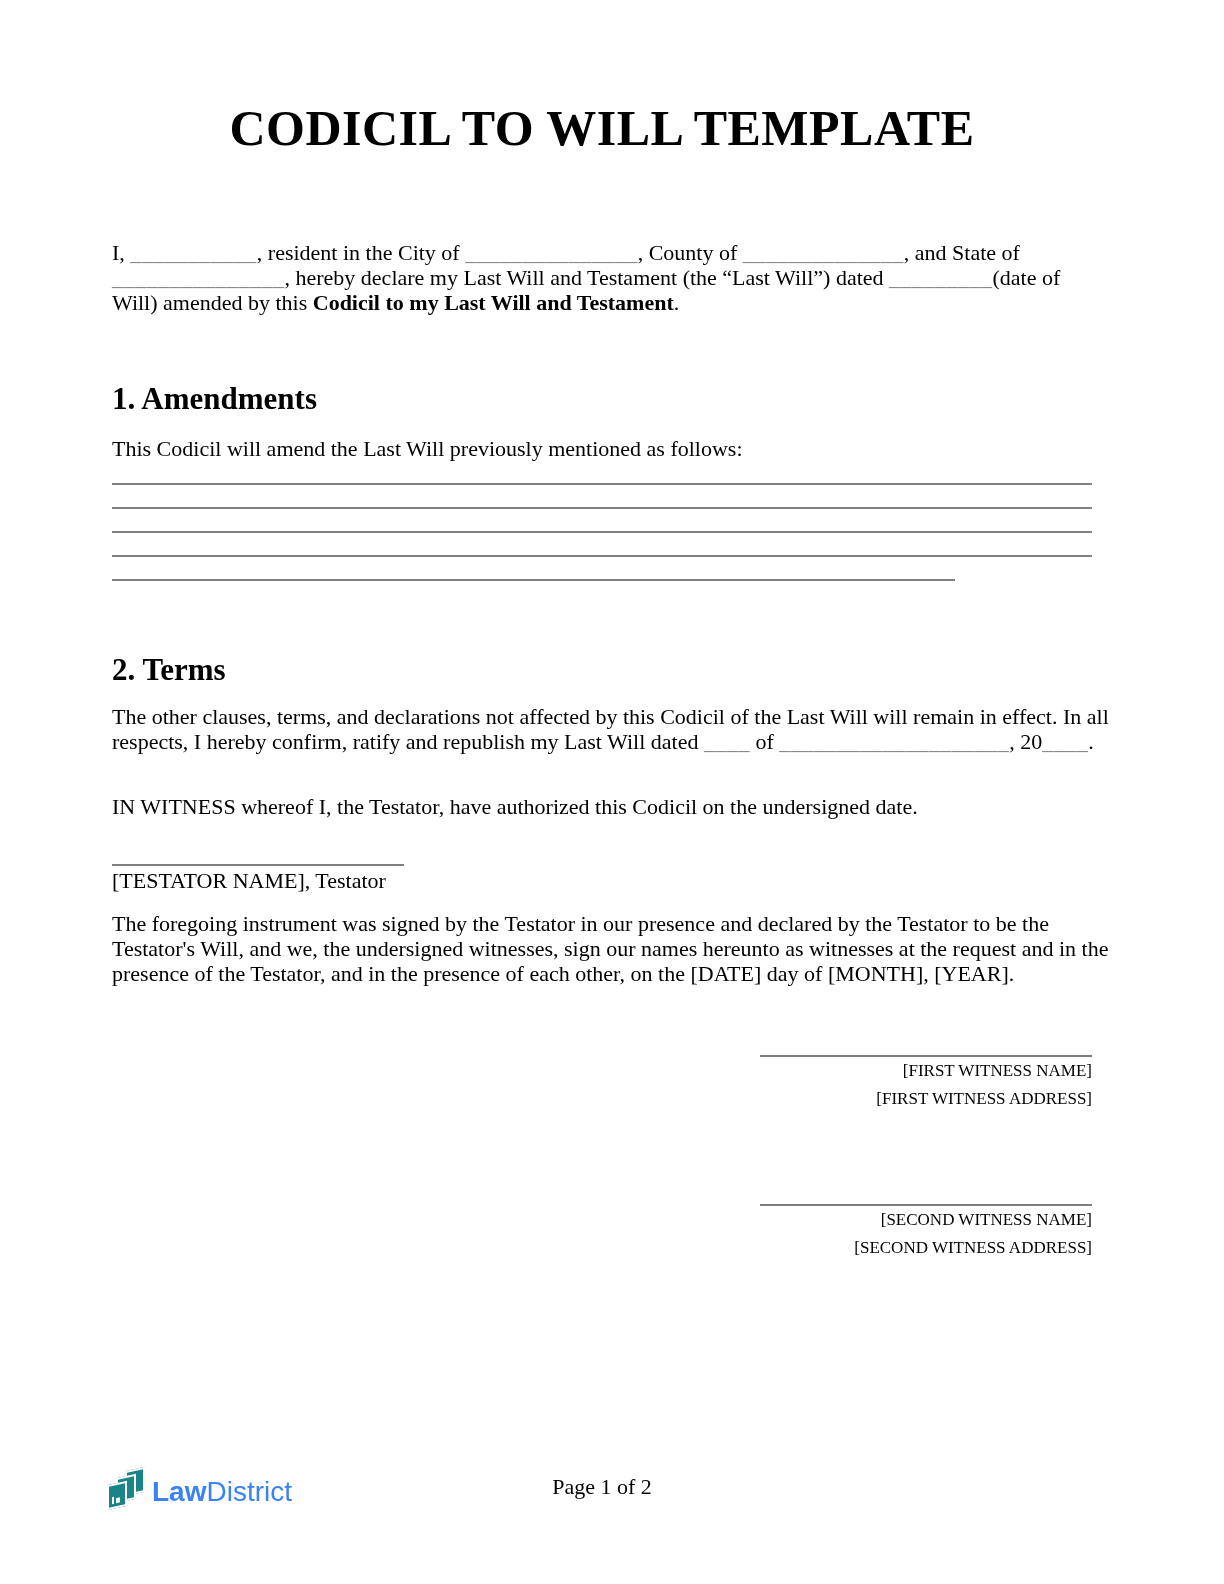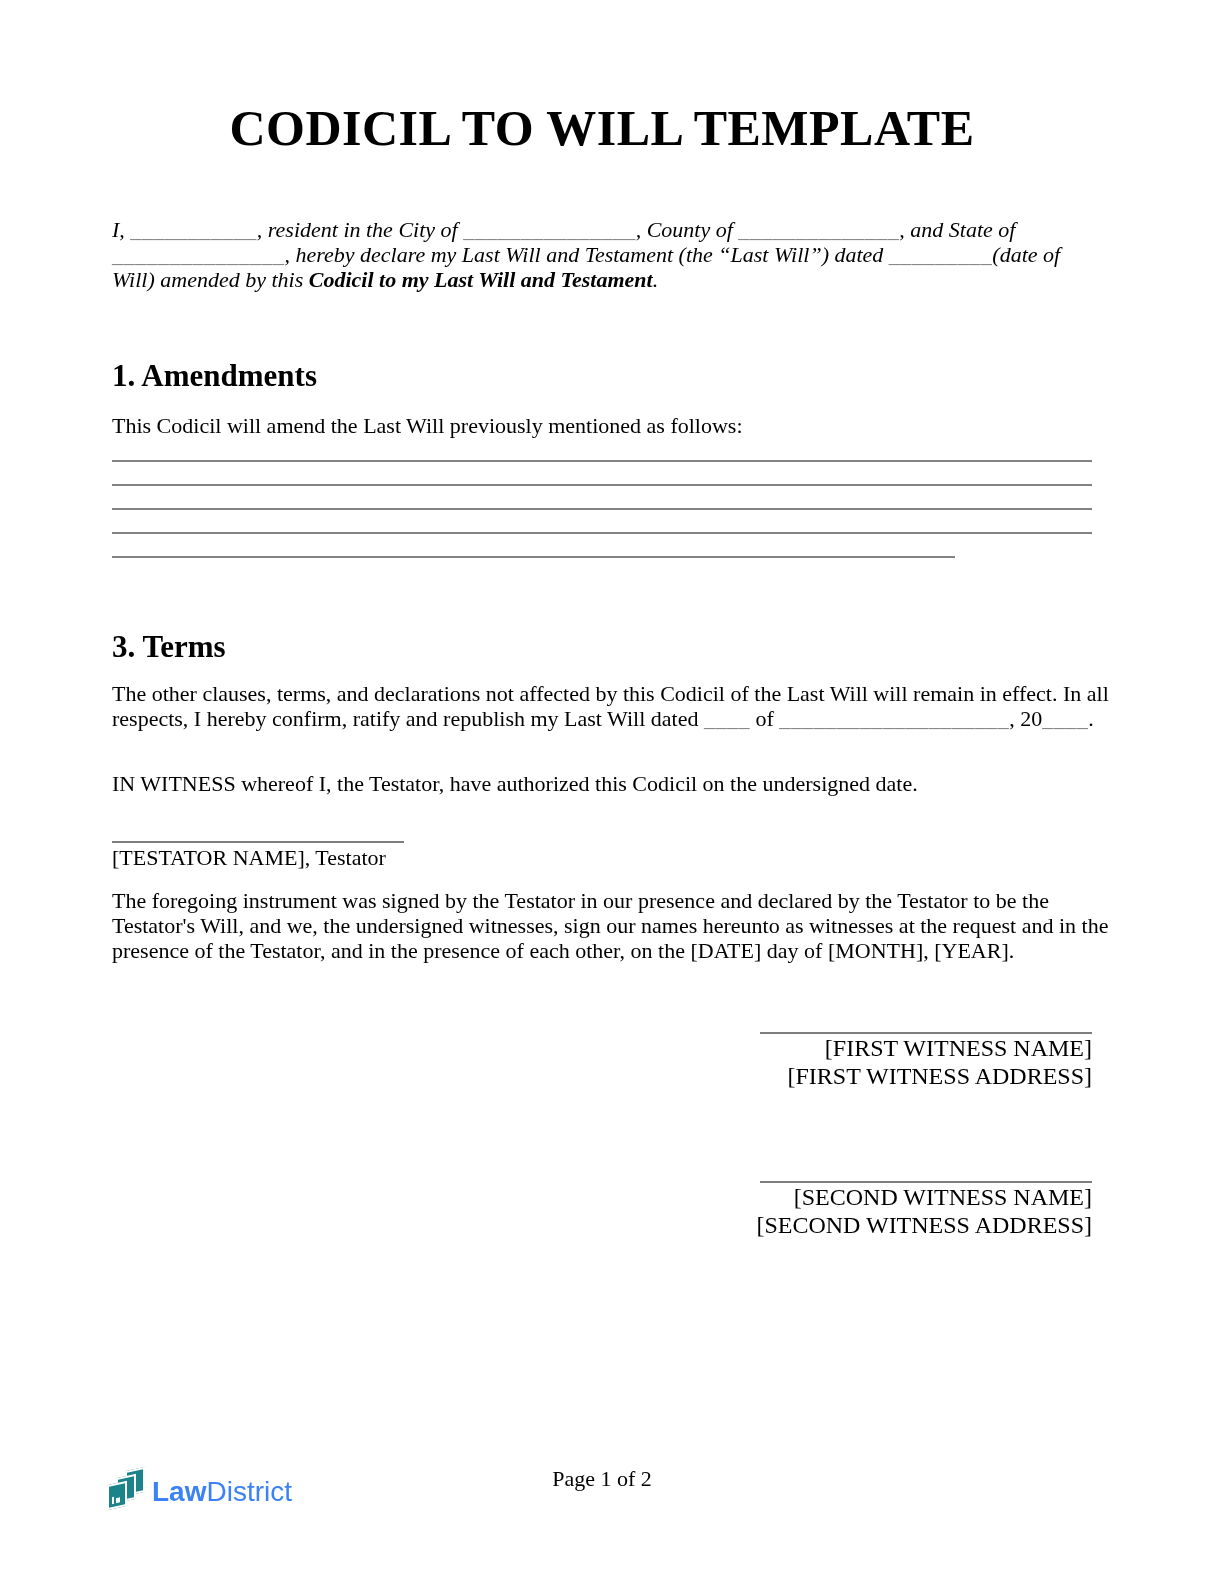--- a/index.html
+++ b/index.html
@@ -14,43 +14,43 @@
   .title {
     margin:98px 112px 0;
     text-align:center;
     font-size:50px;
     line-height:60px;
     font-weight:bold;
     letter-spacing:0.5px;
   }
   .content { padding:0 112px; }
   .line { white-space:nowrap; line-height:25px; font-size:22px; }
-  .intro { margin-top:59px;font-style:italic; }
+  .intro { margin-top:82px; }
   .blank { color:#828282; letter-spacing:0.5px; }
   b.inline-bold { font-weight:bold; }
   .h2 { font-size:31px; font-weight:bold; line-height:36px; }
   .h-amend { margin-top:66px; }
   .p-amend { margin-top:19px; line-height:25px; font-size:22px; }
   .rules { margin-top:0; }
   .rule { height:22px; border-bottom:2px solid #828282; }
   .rule-short { width:86%; }
   .h-terms { margin-top:71px; }
   .p-terms { margin-top:16px; }
   .p-inwitness { margin-top:40px; }
   .sig-line { width:292px; height:0; border-bottom:2px solid #7e7e7e; margin-top:45px; }
   .sig-name { line-height:25px; font-size:22px; margin-top:2px; }
   .p-attest { margin-top:18px; }
   .witness-block { text-align:right; }
   .witness-block .w-sig { width:332px; height:0; border-bottom:2px solid #7e7e7e; margin-left:auto; }
-  .w-line { line-height:28px; font-size:24px; }
+  .w-line { line-height:28px; font-size:17px; }
   .wb1 { margin-top:69px; }
   .wb2 { margin-top:91px; }
   .footer { position:absolute; left:0; right:0; top:1466px; height:70px; }
   .page-num {
-    position:absolute; left:0; right:0; top:0;
+    position:absolute; left:0; right:0; top:8px;
     text-align:center; font-size:22px; line-height:26px;
   }
   .logo { position:absolute; left:106px; top:2px; display:flex; align-items:center; }
   .logo-icon { position:relative; width:42px; height:46px; flex:0 0 auto; }
   .logo-card {
     position:absolute; width:20px; height:25px;
     background:#1b848a; border:2px solid #ffffff; box-sizing:border-box;
     transform:skewY(-13deg);
   }
   .card-back  { left:19px; top:1px;  z-index:1; }
@@ -86,21 +86,21 @@
     <div class="p-amend">This Codicil will amend the Last Will previously mentioned as follows:</div>
 
     <div class="rules">
         <div class="rule"></div>
         <div class="rule"></div>
         <div class="rule"></div>
         <div class="rule"></div>
         <div class="rule rule-short"></div>
       </div>
 
-    <div class="h2 h-terms">3. Terms</div>
+    <div class="h2 h-terms">2. Terms</div>
 
     <div class="p-terms">
       <div class="line">The other clauses, terms, and declarations not affected by this Codicil of the Last Will will remain in effect. In all</div>
       <div class="line">respects, I hereby confirm, ratify and republish my Last Will dated <span class="blank">____</span> of <span class="blank">____________________</span>, 20<span class="blank">____</span>.</div>
     </div>
 
     <div class="p-inwitness line">IN WITNESS whereof I, the Testator, have authorized this Codicil on the undersigned date.</div>
 
     <div class="sig-line"></div>
     <div class="sig-name">[TESTATOR NAME], Testator</div>

